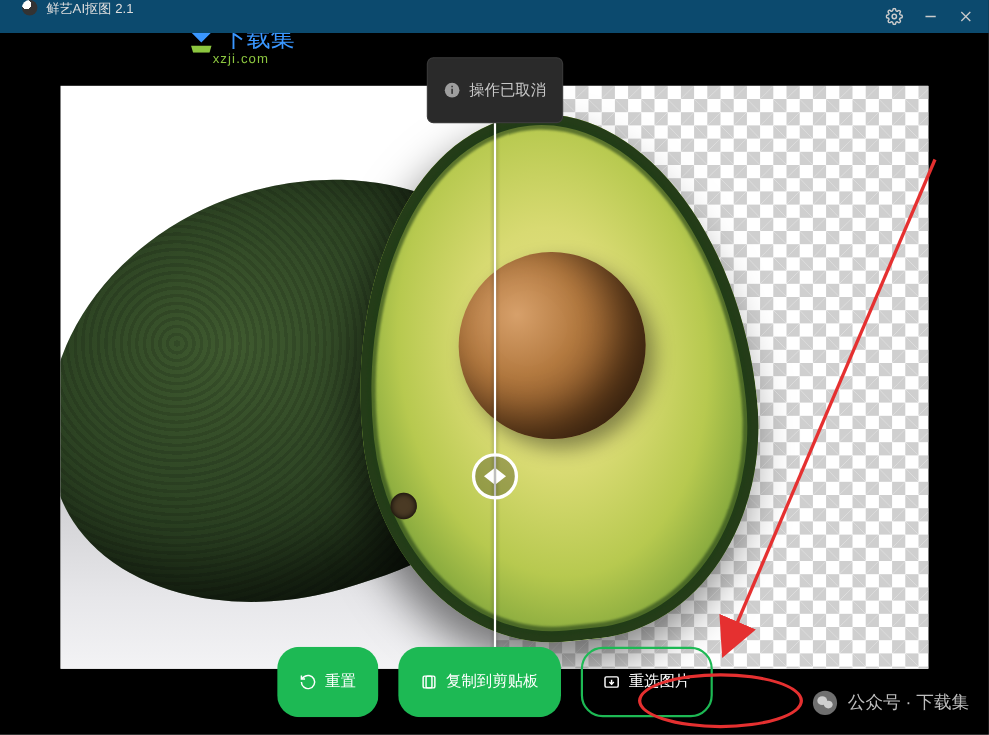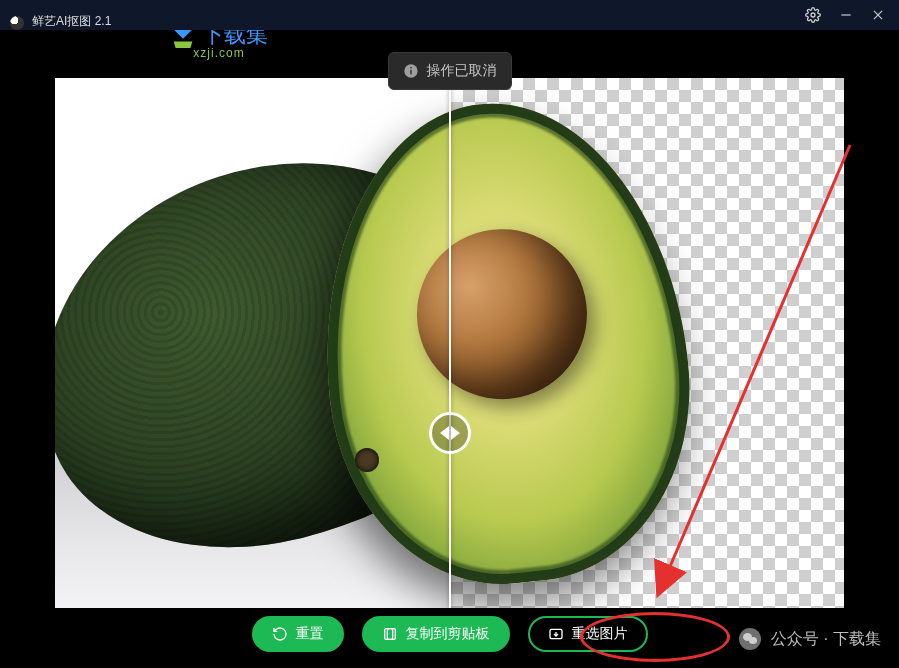--- a/index.html
+++ b/index.html
@@ -1,28 +1,28 @@
 <!DOCTYPE html>
 <html><head>
 <meta charset="utf-8">
 <style>
   * { margin:0; padding:0; box-sizing:border-box; font-family:"Microsoft YaHei",Arial,sans-serif; }
   body { width:899px; height:668px; background:#000; color:#fff; position:relative; overflow:hidden; }
-  .titlebar { height:30px; display:flex; align-items:flex-end; padding:0 10px; background:#0f172a; position:relative; z-index:5;}
+  .titlebar { height:30px; display:flex; align-items:flex-start; padding:0 20px; background:#0c4a6e; position:relative; z-index:5;}
   .app-icon { width:14px; height:14px; border-radius:50%; background:radial-gradient(circle at 30% 30%, #fff 0 30%, #333 31% 100%); margin-right:8px;}
   .app-title { font-size:12px; color:#ddd; }
   .window-controls { position:absolute; right:0; top:0; height:30px; display:flex; align-items:center; gap:18px; padding:0 14px;}
   .window-controls span { display:inline-flex; align-items:center; justify-content:center; color:#ccc; cursor:pointer; }
   .window-controls svg { stroke:#ccc; }
   .logo-watermark { position:absolute; left:170px; top:20px; z-index:4; color:#4da3ff; text-align:center; }
   .logo-watermark .row1 { display:flex; align-items:center; gap:6px;}
   .logo-watermark .dl-icon { width:26px; height:26px; }
   .logo-watermark .cn { font-size:22px; font-weight:normal; color:#3a97ff;}
   .logo-watermark .en { font-size:12px; color:#8cc63f; letter-spacing:1px; margin-top:-4px; }
-  .toast { position:absolute; left:50%; top:52px; transform:translateX(-50%); background:#2a2a2a; border:1px solid #3a3a3a; border-radius:6px; padding:9px 14px; font-size:14px; color:#c7c7c7; display:flex; align-items:center; gap:8px; z-index:6;}
+  .toast { position:absolute; left:50%; top:52px; transform:translateX(-50%); background:#2a2a2a; border:1px solid #3a3a3a; border-radius:6px; padding:20px 14px; font-size:14px; color:#c7c7c7; display:flex; align-items:center; gap:8px; z-index:6;}
   .toast svg { fill:#9e9e9e; }
   .canvas-wrap { position:absolute; left:55px; top:78px; width:789px; height:530px; background:#fff; overflow:hidden; }
   .checker { position:absolute; inset:0;
     background-image:
       linear-gradient(45deg,#cfcfcf 25%,transparent 25%),
       linear-gradient(-45deg,#cfcfcf 25%,transparent 25%),
       linear-gradient(45deg,transparent 75%,#cfcfcf 75%),
       linear-gradient(-45deg,transparent 75%,#cfcfcf 75%);
     background-size:24px 24px;
     background-position:0 0,0 12px,12px -12px,-12px 0;
@@ -38,21 +38,21 @@
   .avo-whole::after{content:"";position:absolute;inset:0;border-radius:inherit;background:repeating-radial-gradient(circle at 30% 30%, rgba(0,0,0,.15) 0 3px, transparent 3px 7px);mix-blend-mode:multiply;opacity:.8;}
   .avo-half { position:absolute; left:270px; top:25px; width:360px; height:480px; border-radius:50% 50% 46% 46% / 58% 58% 42% 42%; transform:rotate(-6deg); background: radial-gradient(ellipse at 50% 45%, #e9e38a 0%, #d8da72 30%, #b7c94f 55%, #7da33a 75%, #3f6b24 90%, #1f3a14 100%); box-shadow: -10px 20px 40px rgba(0,0,0,.5), inset 0 0 0 10px #243c18;}
   .avo-half::before{content:"";position:absolute;inset:6px;border-radius:inherit;border:8px solid rgba(32,60,22,.6);filter:blur(1px);}
   .avo-seed { position:absolute; left:50%; top:44%; transform:translate(-50%,-50%) rotate(-6deg); width:170px; height:170px; border-radius:50%; background: radial-gradient(circle at 35% 30%, #d7a06a 0%, #b3793f 35%, #8a5626 65%, #5e3616 100%); box-shadow: inset -18px -20px 40px rgba(0,0,0,.55), 6px 10px 18px rgba(0,0,0,.4);}
   .avo-stem { position:absolute; left:300px; top:370px; width:24px; height:24px; border-radius:50%; background:#4a3a24; box-shadow:inset 0 0 6px #000;}
   .ground { position:absolute; left:0; right:0; bottom:0; height:160px; background:linear-gradient(180deg,#cfcfd2 0%,#e7e7ea 60%,#f3f3f5 100%);} 
   .orig-mask { position:absolute; inset:0; clip-path: inset(0 50% 0 0);}
   .cut-mask  { position:absolute; inset:0; clip-path: inset(0 0 0 50%);} 
   
   .action-bar { position:absolute; left:0; right:0; bottom:16px; display:flex; justify-content:center; gap:18px; z-index:5;}
-  .pill { display:inline-flex; align-items:center; gap:8px; padding:7px 18px; border-radius:20px; background:#1db954; color:#fff; font-size:14px; cursor:pointer; border:2px solid transparent;}
+  .pill { display:inline-flex; align-items:center; gap:8px; padding:21px 18px; border-radius:20px; background:#1db954; color:#fff; font-size:14px; cursor:pointer; border:2px solid transparent;}
   .pill.outline { background:transparent; border:2px solid #1db954; color:#fff;}
   .pill svg { stroke:#fff; fill:none; stroke-width:2;}
   
   .anno-arrow { position:absolute; z-index:7; pointer-events:none;}
   .anno-ellipse { position:absolute; left:580px; bottom:6px; width:150px; height:50px; border:3px solid #e53030; border-radius:50%; z-index:7; pointer-events:none;}
   .footer-watermark { position:absolute; right:18px; bottom:18px; color:#bdbdbd; font-size:16px; display:flex; align-items:center; gap:10px; z-index:6;margin-top:42px;}
   .footer-watermark .wx { width:22px; height:22px; border-radius:50%; background:#6f6f6f; display:inline-block; position:relative;}
   .footer-watermark .wx::before{content:"";position:absolute;left:4px;top:5px;width:9px;height:8px;background:#cfcfcf;border-radius:50%;}
   .footer-watermark .wx::after{content:"";position:absolute;left:10px;top:9px;width:8px;height:7px;background:#cfcfcf;border-radius:50%;}
 </style>

